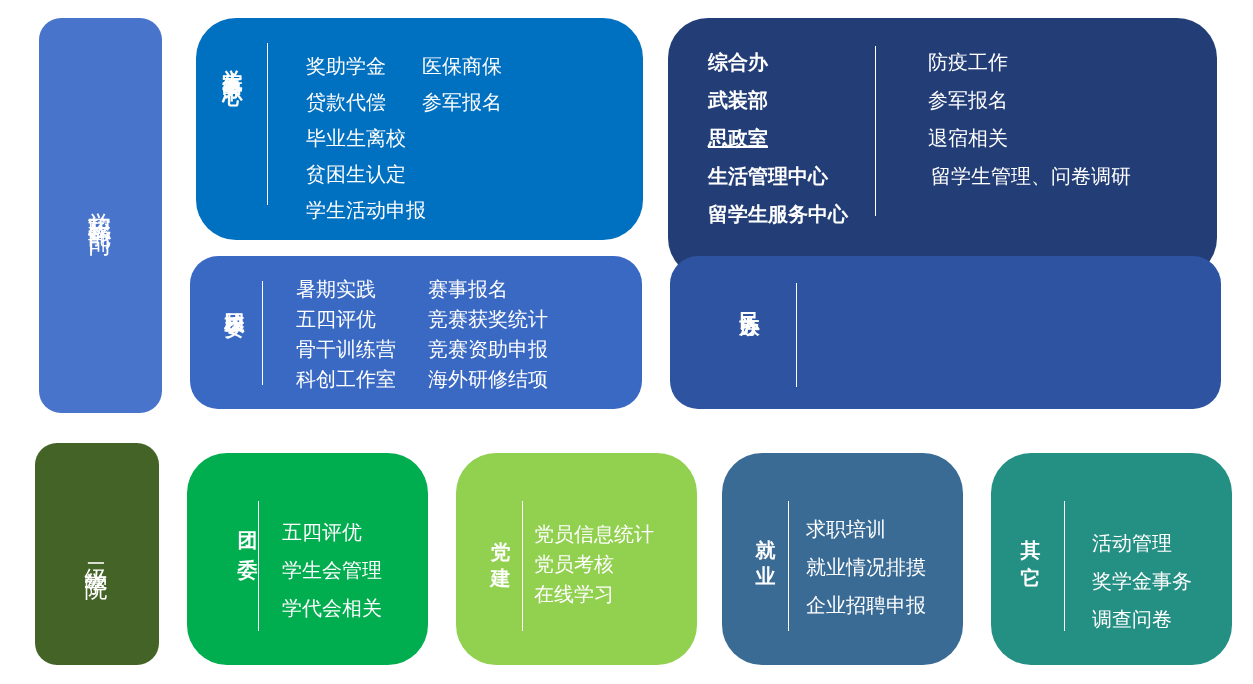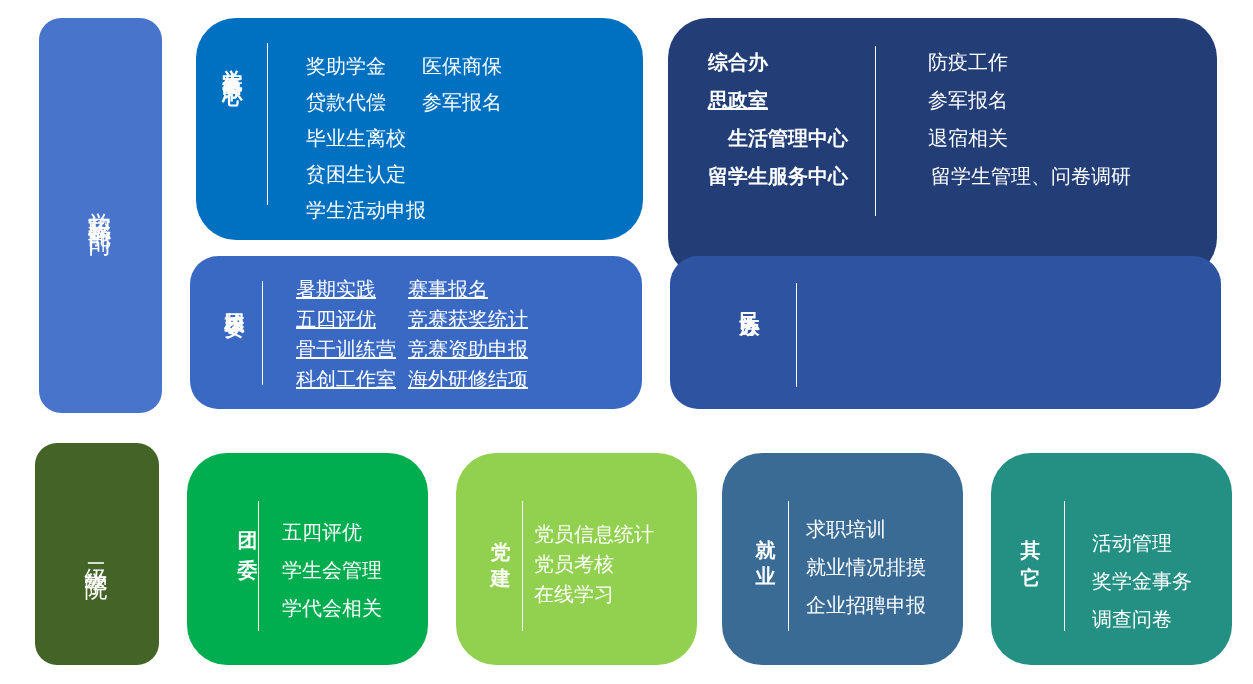--- a/index.html
+++ b/index.html
@@ -32,37 +32,38 @@
     </div>
     <div>毕业生离校</div>
     <div>贫困生认定</div>
     <div>学生活动申报</div>
   </div>
 </div>
 
 <div class="box" style="left:668px;top:18px;width:549px;height:260px;background:#233E77;border-radius:40px;">
   <div style="position:absolute;left:40px;top:25px;line-height:38px;">
     <div class="head" style="line-height:38px;">综合办</div>
+    <div class="head" style="line-height:38px;">武装部</div>
     <div class="head" style="line-height:38px;text-decoration:underline;">思政室</div>
-    <div class="head" style="line-height:38px;text-align:right;">生活管理中心</div>
+    <div class="head" style="line-height:38px;">生活管理中心</div>
     <div class="head" style="line-height:38px;">留学生服务中心</div>
   </div>
   <div class="divider" style="left:207px;top:28px;height:170px;"></div>
   <div class="items" style="left:260px;top:25px;line-height:38px;">
     <div>防疫工作</div>
     <div>参军报名</div>
     <div>退宿相关</div>
     <div style="padding-left:3px;">留学生管理、问卷调研</div>
   </div>
 </div>
 
 <div class="box" style="left:190px;top:256px;width:452px;height:153px;background:#3A69C4;border-radius:28px;">
   <div class="head vert" style="position:absolute;left:32px;top:40px;letter-spacing:2px;">校团委</div>
   <div class="divider" style="left:72px;top:25px;height:104px;"></div>
-  <div class="items grid2" style="left:106px;top:18px;line-height:30px;column-gap:12px;text-decoration:underline;">
+  <div class="items grid2" style="left:106px;top:18px;line-height:30px;column-gap:32px;">
     <div>暑期实践</div>
     <div>赛事报名</div>
     <div>五四评优</div>
     <div>竞赛获奖统计</div>
     <div>骨干训练营</div>
     <div>竞赛资助申报</div>
     <div>科创工作室</div>
     <div>海外研修结项</div>
   </div>
 </div>

